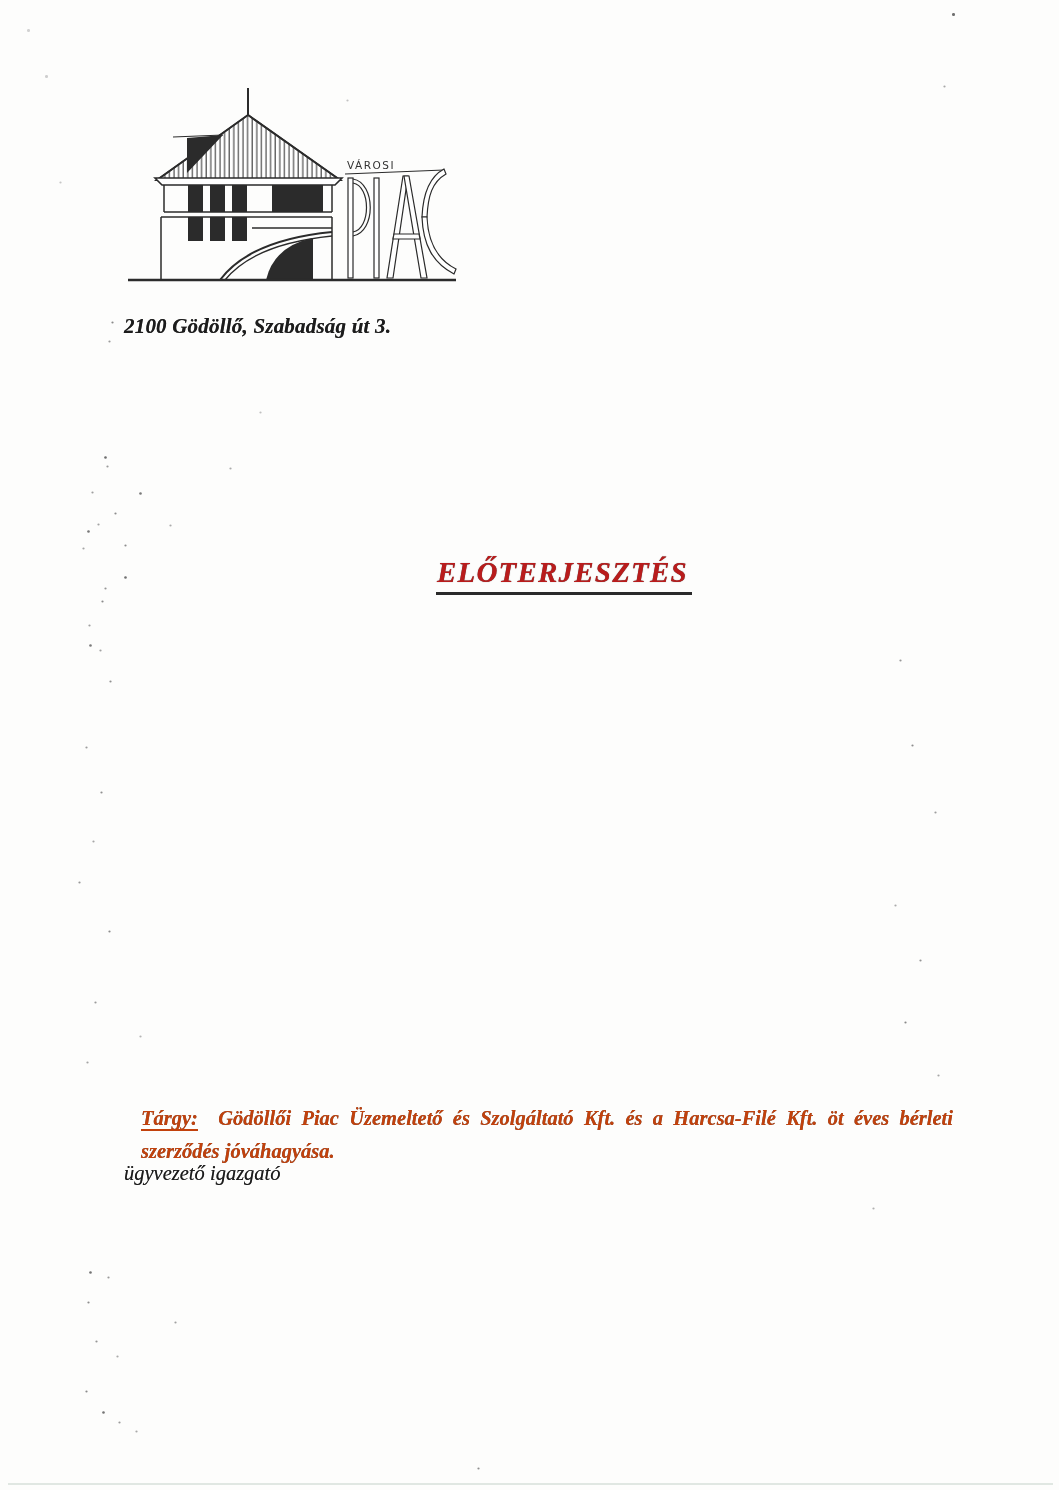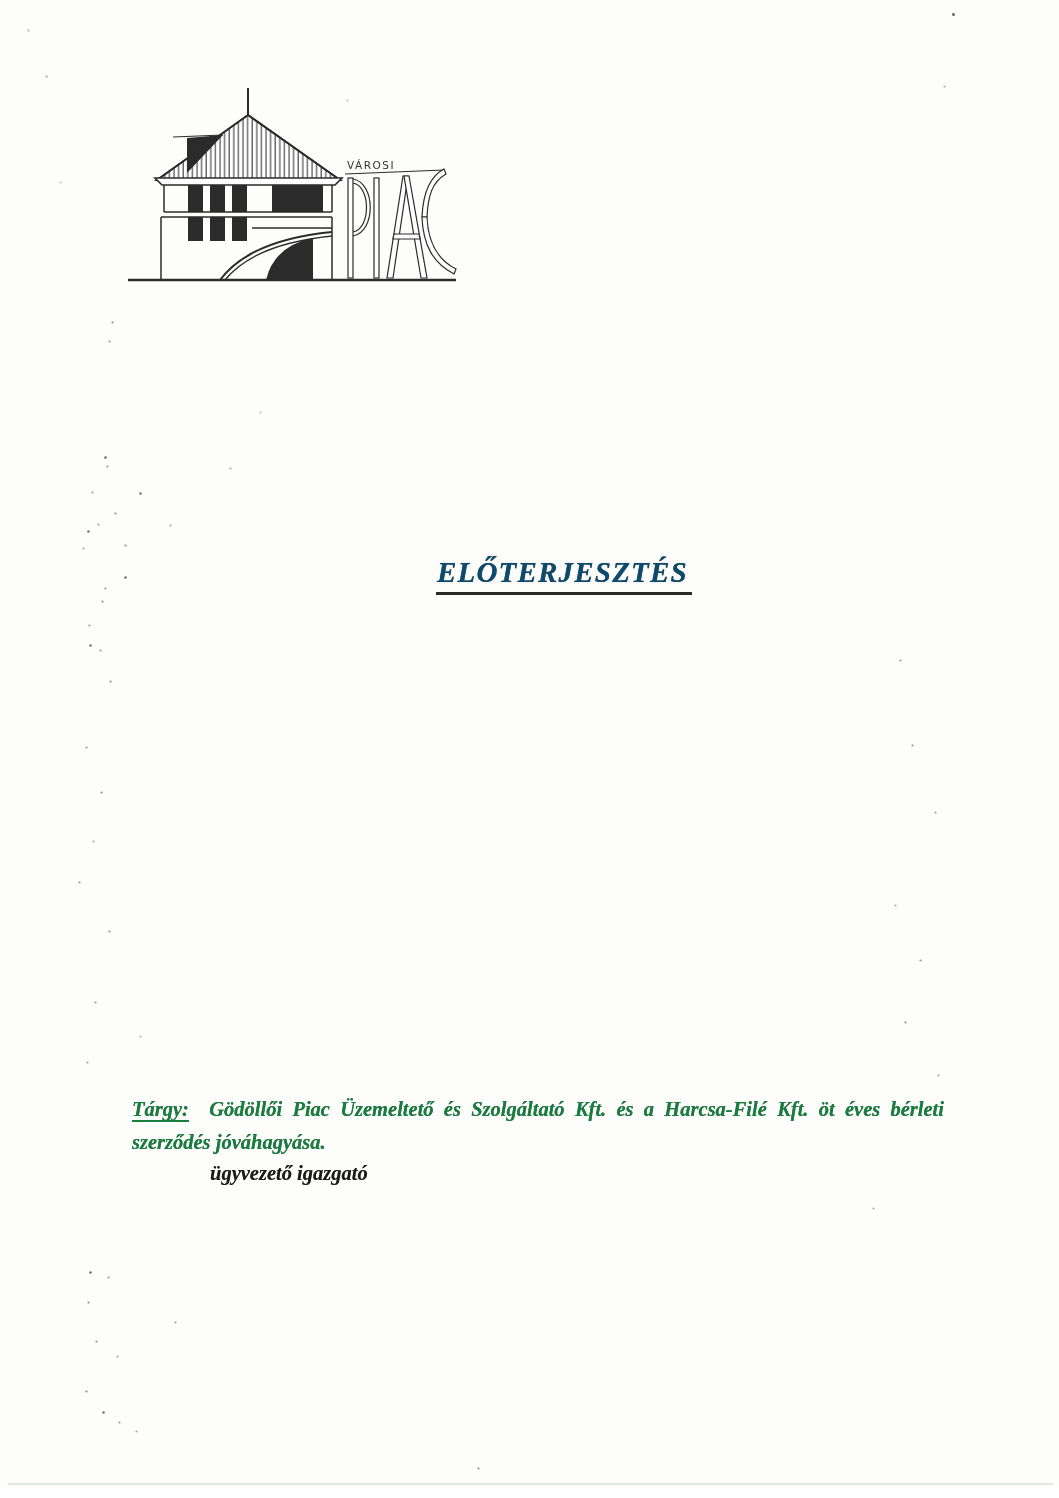--- a/index.html
+++ b/index.html
@@ -14,45 +14,45 @@
   
   .letterhead{
     position:absolute;left:124px;top:313px;
     font-weight:bold;font-style:italic;font-size:21px;line-height:27px;letter-spacing:.2px;
     color:#1c1c1c;text-shadow:0 0 .6px rgba(25,25,25,.75);
   }
   
   .doc-title{
     position:absolute;left:436px;top:556px;
     font-weight:bold;font-style:italic;font-size:29px;letter-spacing:1.2px;
-    color:#0c4a6e;border-bottom:3px solid #2a2a2a;padding:0 4px 3px 1px;
+    color:#b91c1c;border-bottom:3px solid #2a2a2a;padding:0 4px 3px 1px;
     text-shadow:0 0 .7px rgba(25,25,25,.8);
   }
   
   .subject{
-    position:absolute;left:124px;top:1085px;width:812px;margin:8px;
+    position:absolute;left:124px;top:1085px;width:812px;margin:17px;
     font-weight:bold;font-style:italic;font-size:20.5px;line-height:33px;
-    text-align:justify;color:#15803d;text-shadow:0 0 .6px rgba(25,25,25,.7);
+    text-align:justify;color:#c2410c;text-shadow:0 0 .6px rgba(25,25,25,.7);
   }
   .subject .lbl{
     text-decoration:underline;text-decoration-thickness:2px;text-underline-offset:4px;
     margin-right:10px;
   }
   
   .presenter{
     position:absolute;left:124px;top:1158px;
     font-style:italic;font-size:20.5px;line-height:30px;color:#1b1b1b;
     text-shadow:0 0 .5px rgba(25,25,25,.65);
   }
   .presenter .lbl{
     font-weight:bold;text-decoration:underline;text-decoration-thickness:2px;
     text-underline-offset:4px;margin-right:8px;
   }
   .presenter .name{font-weight:normal;}
-  .presenter .role{font-weight:bold;margin-left:86px;}
+  .presenter .role{font-weight:normal;}
   
   .speckles{
     position:absolute;left:0;top:0;width:1px;height:1px;background:transparent;border-radius:50%;
     box-shadow:
       953px 14px 0 1px #6f6f6f, 944px 86px 0 .6px #a8a8a8, 112px 322px 0 .6px #8a8a8a,
       109px 341px 0 .6px #9c9c9c, 28px 30px 0 1px #d2d2d2, 46px 76px 0 1px #cfcfcf,
       347px 100px 0 .6px #c2c2c2, 60px 182px 0 .6px #c6c6c6, 230px 468px 0 .6px #ababab,
       260px 412px 0 .6px #c0c0c0, 105px 457px 0 .8px #6e6e6e, 107px 466px 0 .6px #9a9a9a,
       92px 492px 0 .6px #9f9f9f, 140px 493px 0 .8px #7a7a7a, 115px 513px 0 .6px #8d8d8d,
       98px 524px 0 .6px #a3a3a3, 88px 531px 0 .8px #787878, 170px 525px 0 .6px #ababab,
@@ -141,20 +141,21 @@
         <polygon points="268,148 293,148 294,153 267,153"></polygon>
 
         <path d="M318,83 C303,91 297,108 296,131 L301,131 C302,110 306,96 320,88 Z"></path>
         <path d="M296,131 C297,159 307,177 328,188 L330,183 C312,174 302,156 301,131 Z"></path>
       </g>
     </svg>
     <span class="sr-only">PIAC</span>
   </div>
 
   <div class="letterhead">
+    <div>2100 Gödöllő, Szabadság út 3.</div>
   </div>
 
   <div class="doc-title">ELŐTERJESZTÉS</div>
 
   <p class="subject">
     <span class="lbl">Tárgy:</span>
     <span>Gödöllői Piac Üzemeltető és Szolgáltató Kft. és a Harcsa-Filé Kft. öt éves bérleti szerződés jóváhagyása.</span>
   </p>
 
   <div class="presenter">

